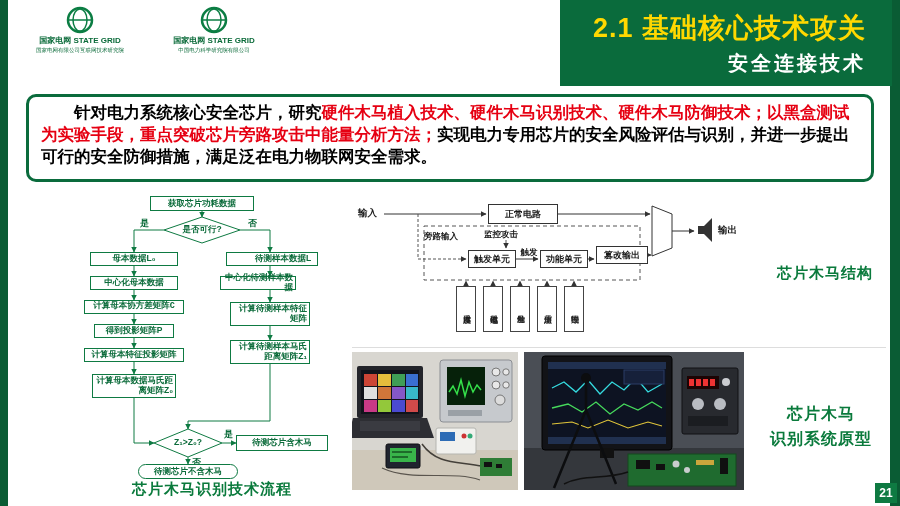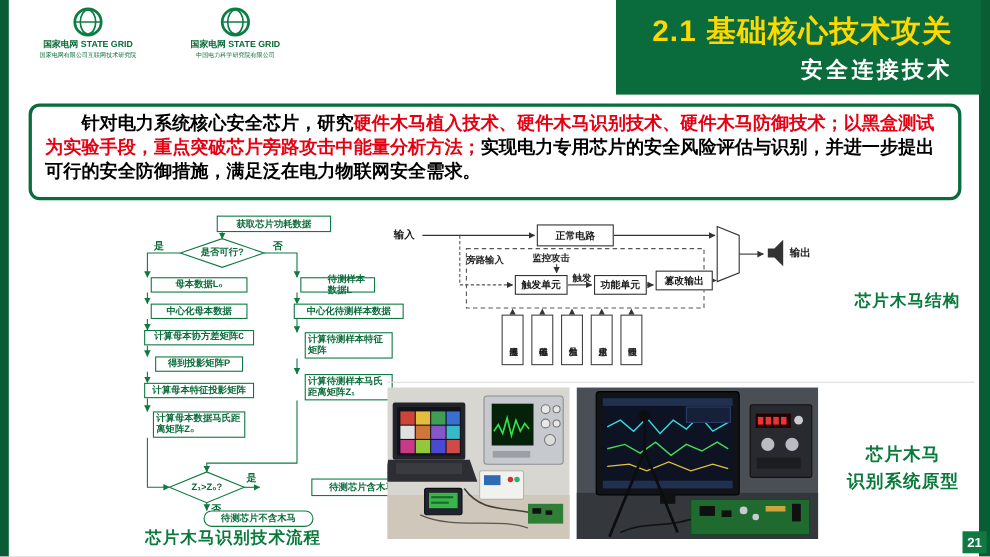--- a/index.html
+++ b/index.html
@@ -16,21 +16,21 @@
 
   .logo { position:absolute; top:6px; width:132px; text-align:center; color:#0b6b3a; }
   .logo-cn { font-size:8px; font-weight:700; white-space:nowrap; }
   .logo-sub { font-size:5.5px; margin-top:1px; white-space:nowrap; overflow:hidden; }
 
   .summary { position:absolute; left:26px; top:94px; width:848px; height:88px; border:3px solid #0a6b3c; border-radius:10px; padding:5px 12px; font-size:16.5px; font-weight:700; line-height:1.33; color:#000; text-indent:2em; }
   .summary .red { color:#e60012; }
 
   .flow { position:absolute; left:78px; top:196px; width:268px; height:284px; }
   .wires { position:absolute; left:0; top:0; overflow:visible; }
-  .fbox { position:absolute; border:1px solid #0e7a42; background:#fff; color:#0b6b3a; font-size:8.5px; font-weight:600; line-height:1.15; display:flex; align-items:center; justify-content:center; text-align:left; padding:0 2px;margin-left:47px; }
+  .fbox { position:absolute; border:1px solid #0e7a42; background:#fff; color:#0b6b3a; font-size:8.5px; font-weight:600; line-height:1.15; display:flex; align-items:center; justify-content:center; text-align:right; padding:0 2px; }
   .fbox.round { border-radius:8px; }
   .flabel { position:absolute; font-size:9px; font-weight:700; color:#0b6b3a; }
   .fdiam-label { position:absolute; font-size:8.5px; font-weight:700; color:#0b6b3a; text-align:center; }
   .fcaption { position:absolute; left:78px; top:480px; width:268px; text-align:center; font-size:15px; font-weight:800; color:#0a7a3c; letter-spacing:1px; }
 
   .struct { position:absolute; left:352px; top:198px; width:432px; height:148px; }
   .sbox { position:absolute; border:1px solid #333; background:#fff; color:#1a1a1a; font-size:9px; font-weight:600; display:flex; align-items:center; justify-content:center; text-align:center; }
   .slabel { position:absolute; font-size:9.5px; font-weight:700; color:#1a1a1a; white-space:nowrap; }
   .slabel.small { font-size:8.5px; }
   .vbox { position:absolute; width:20px; height:46px; border:1px solid #444; background:#fff; color:#1a1a1a; font-size:8px; writing-mode:vertical-rl; display:flex; align-items:center; justify-content:center; line-height:1; }
@@ -111,22 +111,22 @@
     <div class="flabel" style="left:62px;top:21px;">是</div>
     <div class="flabel" style="left:170px;top:21px;">否</div>
 
     <div class="fbox" style="left:12px;top:56px;width:88px;height:14px;">母本数据L₀</div>
     <div class="fbox" style="left:12px;top:80px;width:88px;height:14px;">中心化母本数据</div>
     <div class="fbox" style="left:6px;top:104px;width:100px;height:14px;font-family:Liberation Mono, monospace;">计算母本协方差矩阵C</div>
     <div class="fbox" style="left:16px;top:128px;width:80px;height:14px;">得到投影矩阵P</div>
     <div class="fbox" style="left:6px;top:152px;width:100px;height:14px;">计算母本特征投影矩阵</div>
     <div class="fbox" style="left:14px;top:178px;width:84px;height:24px;">计算母本数据马氏距离矩阵Z₀</div>
 
-    <div class="fbox" style="left:148px;top:56px;width:68px;height:14px;padding-left:24px;">待测样本数据L</div>
-    <div class="fbox" style="left:142px;top:80px;width:100px;height:14px;">中心化待测样本数据</div>
+    <div class="fbox" style="left:148px;top:56px;width:92px;height:14px;padding-left:24px;">待测样本数据L</div>
+    <div class="fbox" style="left:142px;top:80px;width:76px;height:14px;">中心化待测样本数据</div>
     <div class="fbox" style="left:152px;top:106px;width:80px;height:24px;">计算待测样本特征矩阵</div>
     <div class="fbox" style="left:152px;top:144px;width:80px;height:24px;">计算待测样本马氏距离矩阵Z₁</div>
 
     <div class="fdiam-label" style="left:80px;top:241px;width:60px;">Z₁&gt;Z₀?</div>
     <div class="flabel" style="left:146px;top:232px;">是</div>
     <div class="flabel" style="left:114px;top:260px;">否</div>
     <div class="fbox" style="left:158px;top:239px;width:92px;height:16px;">待测芯片含木马</div>
     <div class="fbox round" style="left:60px;top:268px;width:100px;height:15px;">待测芯片不含木马</div>
   </div>
   <div class="fcaption">芯片木马识别技术流程</div>

